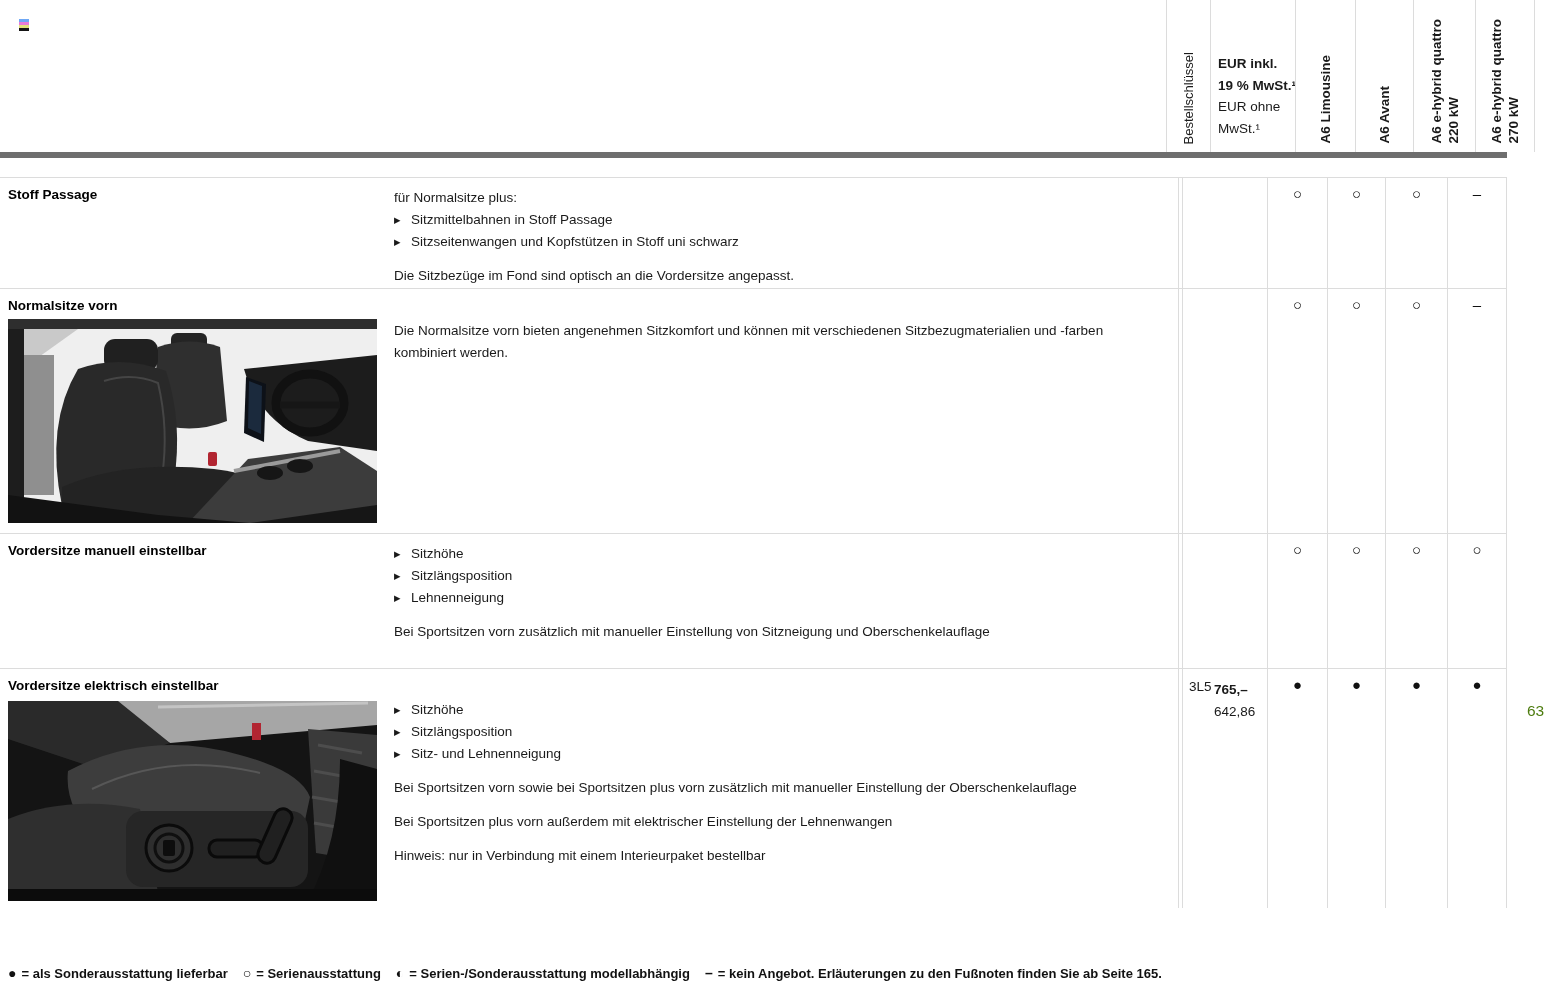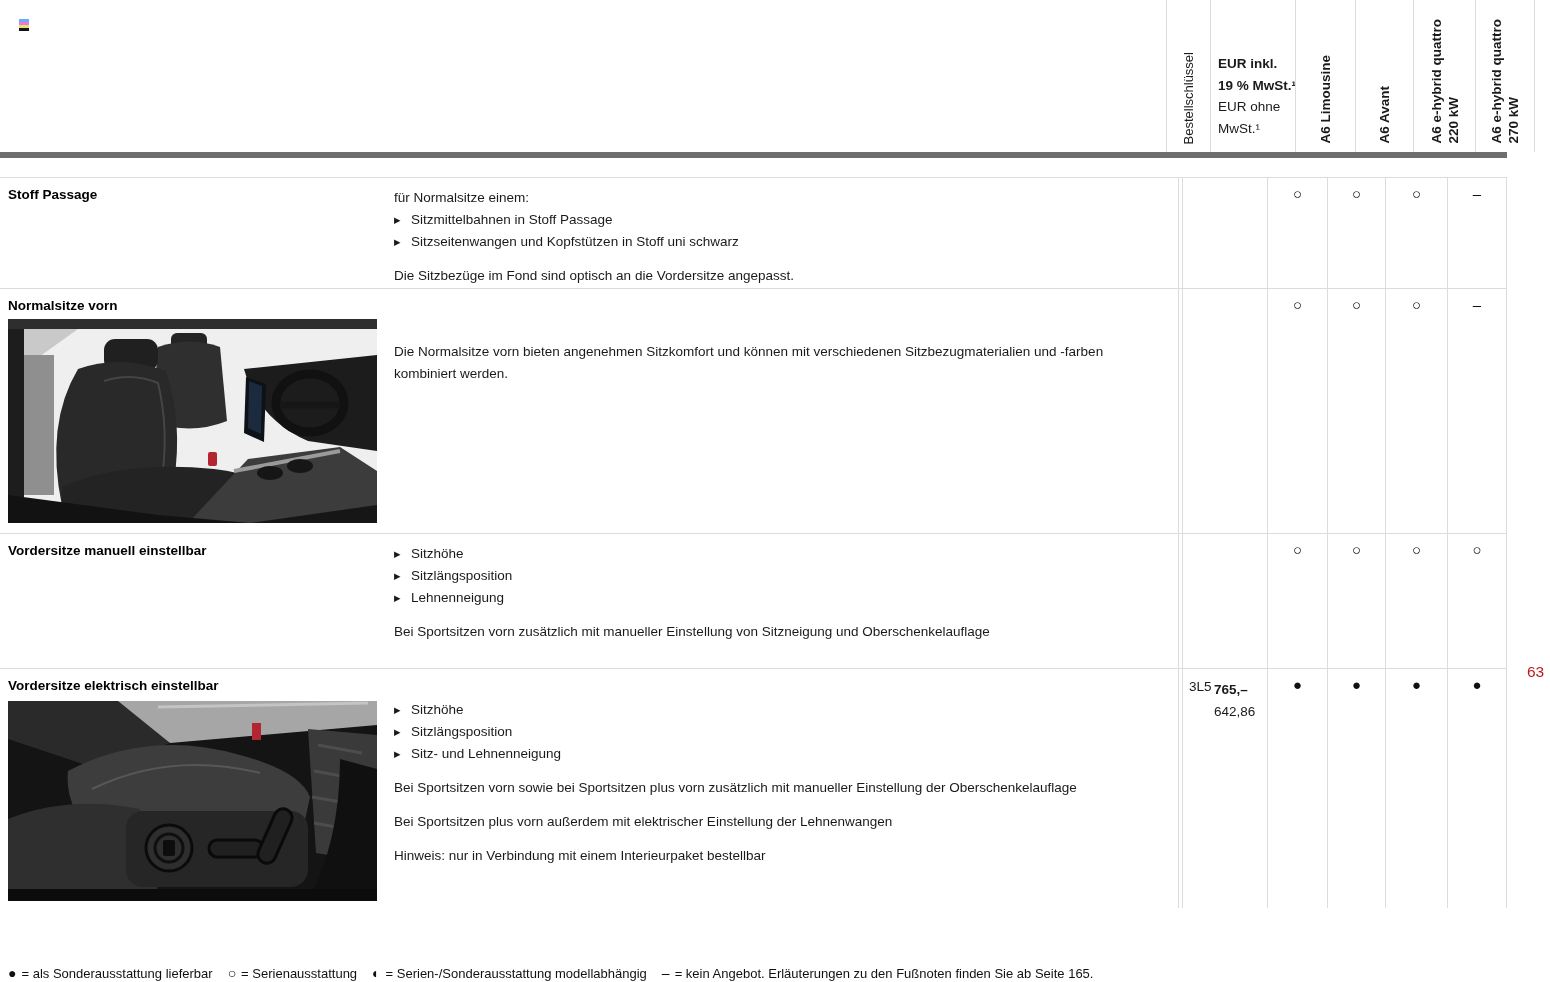--- a/index.html
+++ b/index.html
@@ -32,21 +32,21 @@
 
   
   .row { position:absolute; left:0; width:1507px; border-top:1px solid #dcdcdc; }
   .r1 { top:177px; height:111px; }
   .r2 { top:288px; height:245px; }
   .r3 { top:533px; height:135px; }
   .r4 { top:668px; height:240px; }
   .c-main { position:absolute; left:0; top:0; bottom:0; width:1138px; }
   .row-title { position:absolute; left:8px; top:9px; font-size:13.5px; font-weight:bold; color:#000; }
   .desc { position:absolute; left:394px; top:9px; width:716px; font-size:13.5px; line-height:22px; }
-  .r2 .desc { top:31px;margin-top:21px; }
+  .r2 .desc { top:31px; }
   .r4 .desc { top:30px; }
   .bullets { list-style:none; }
   .bullets li { position:relative; padding-left:17px; line-height:22px; }
   .bullets .arrow { position:absolute; left:0; top:0; font-size:8.5px; line-height:22px; color:#1a1a1a; }
   .note { margin-top:12px; }
   .row-image { position:absolute; left:8px; width:369px; overflow:hidden; background:#1a1a1a; }
   .r2 .row-image { top:30px; height:204px; }
   .r4 .row-image { top:32px; height:200px; }
   .row-image svg { display:block; width:100%; height:100%; }
 
@@ -56,22 +56,22 @@
              border-left:1px solid #dcdcdc; padding:10px 0 0 31px; font-size:13.5px; line-height:22px; }
   .c-price .p1 { font-weight:bold; }
   .c-mark  { position:absolute; top:0; bottom:0; border-left:1px solid #dcdcdc;
              text-align:center; padding-top:7px; font-size:15px; color:#111; }
   .m1 { left:1267px; width:60px; }
   .m2 { left:1327px; width:58px; }
   .m3 { left:1385px; width:62px; }
   .m4 { left:1447px; width:60px; border-right:1px solid #dcdcdc; }
 
   
-  .page-num { position:absolute; left:1527px; top:663px; font-size:15.5px; color:#b91c1c; }
-  .legend { position:absolute; left:8px; top:965px; font-size:13px; display:flex; gap:15px; white-space:nowrap; color:#111; }
+  .page-num { position:absolute; left:1527px; top:702px; font-size:15.5px; color:#4d7c0f; }
+  .legend { position:absolute; left:8px; top:965px; font-size:13px; display:flex; gap:15px; white-space:nowrap; color:#111;font-weight:bold; }
   .legend .sym { font-size:14px; margin-right:5px; }
 </style>
 </head>
 <body>
 
 <div class="sheet">
 
   <div class="print-mark">
     <div class="s s1"></div>
       <div class="s s2"></div>
@@ -105,21 +105,21 @@
       <span class="vlabel bold">A6 e-hybrid quattro
 270 kW</span>
     </div>
   </div>
   <div class="thead-bar"></div>
 
   <section class="row r1">
     <div class="c-main">
       <div class="row-title">Stoff Passage</div>
       <div class="desc">
-        <p>für Normalsitze einem:</p>
+        <p>für Normalsitze plus:</p>
         <ul class="bullets">
           <li><span class="arrow">▶</span><span>Sitzmittelbahnen in Stoff Passage</span></li>
           <li><span class="arrow">▶</span><span>Sitzseitenwangen und Kopfstützen in Stoff uni schwarz</span></li>
         </ul>
         <p class="note">Die Sitzbezüge im Fond sind optisch an die Vordersitze angepasst.</p>
       </div>
     </div>
     <div class="c-code"></div>
     <div class="c-price">
       <div class="p1"></div>

